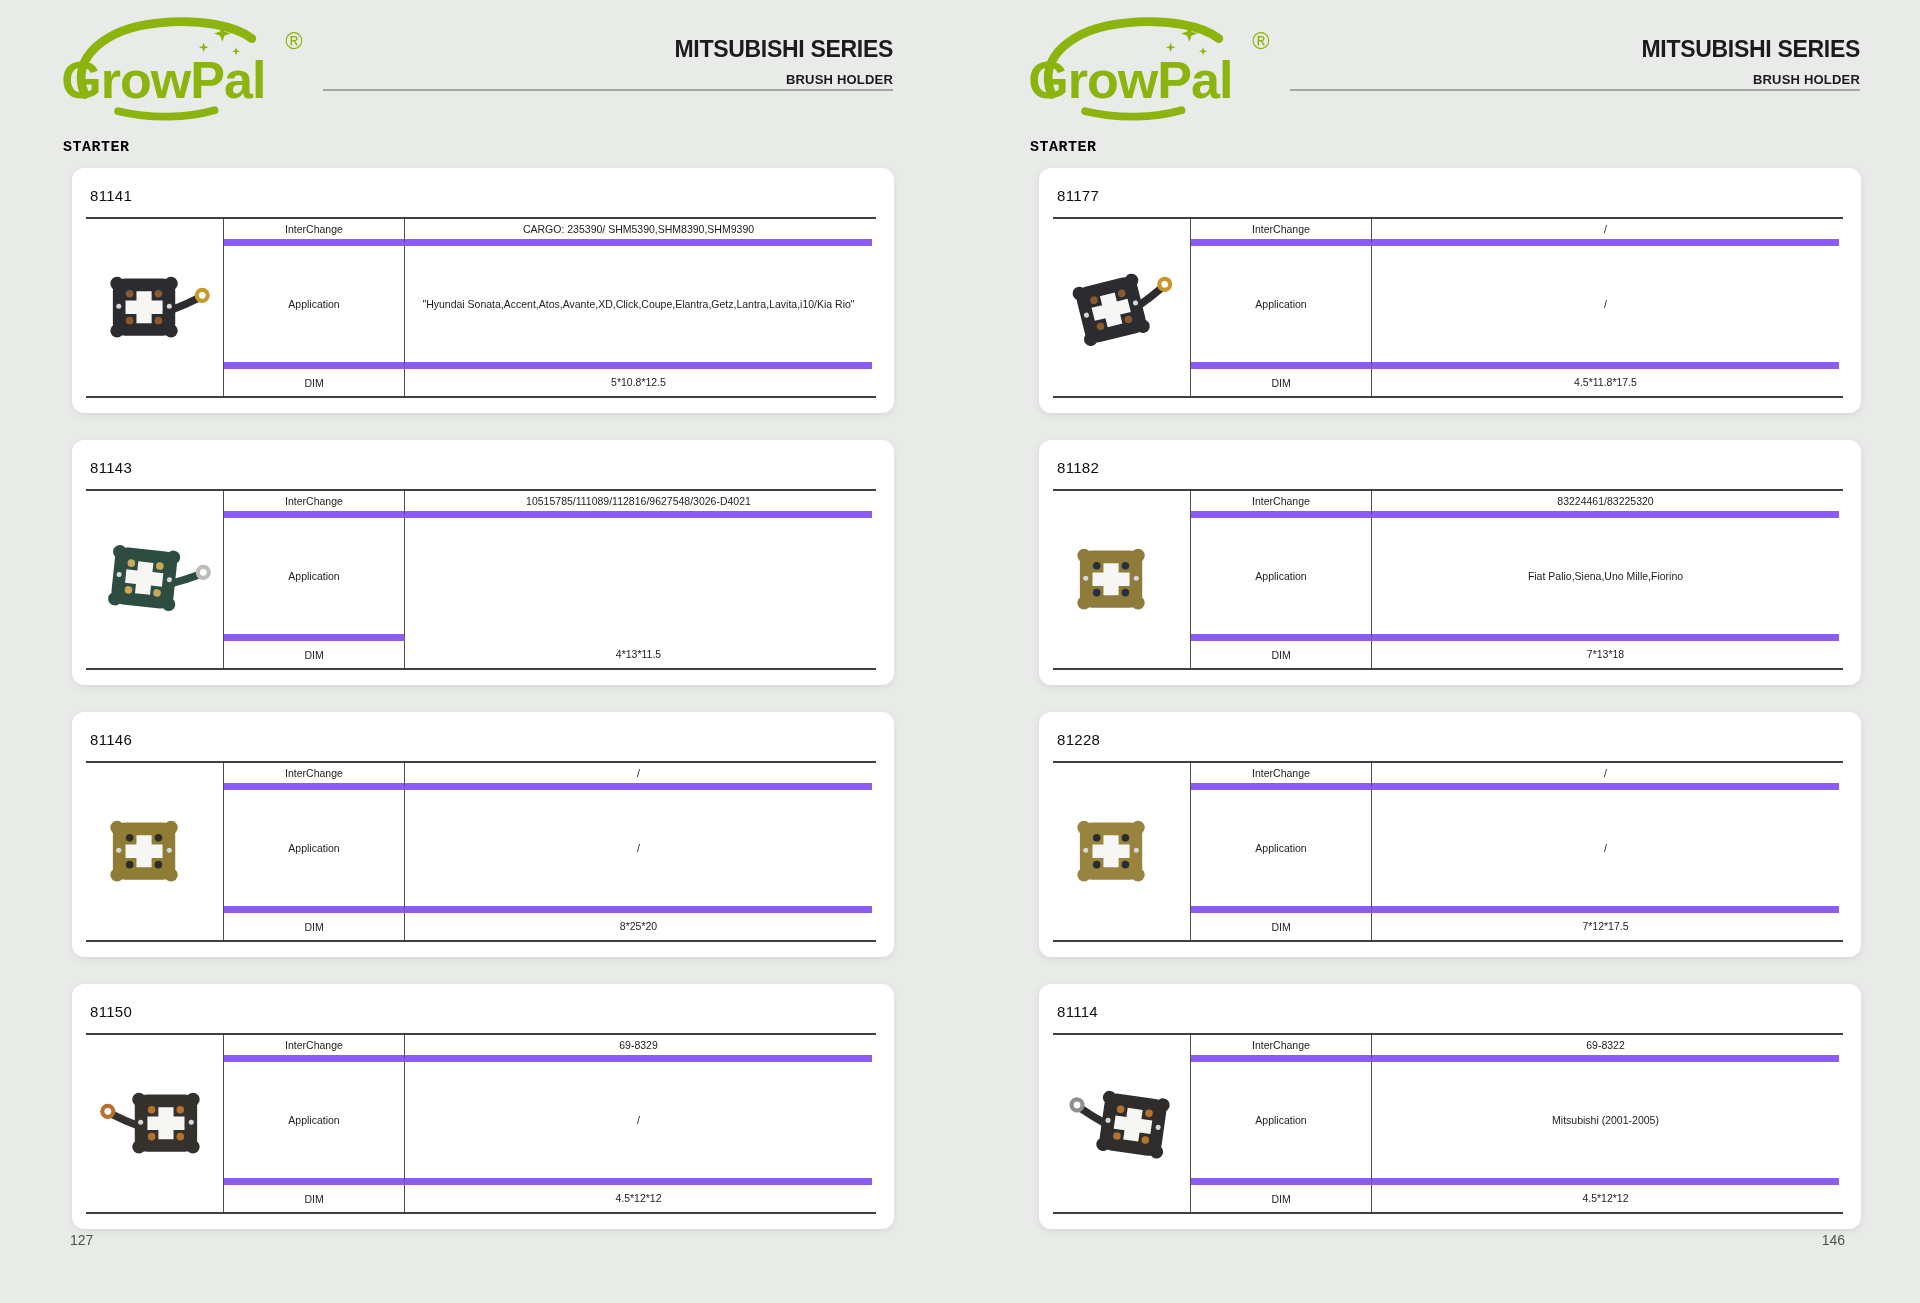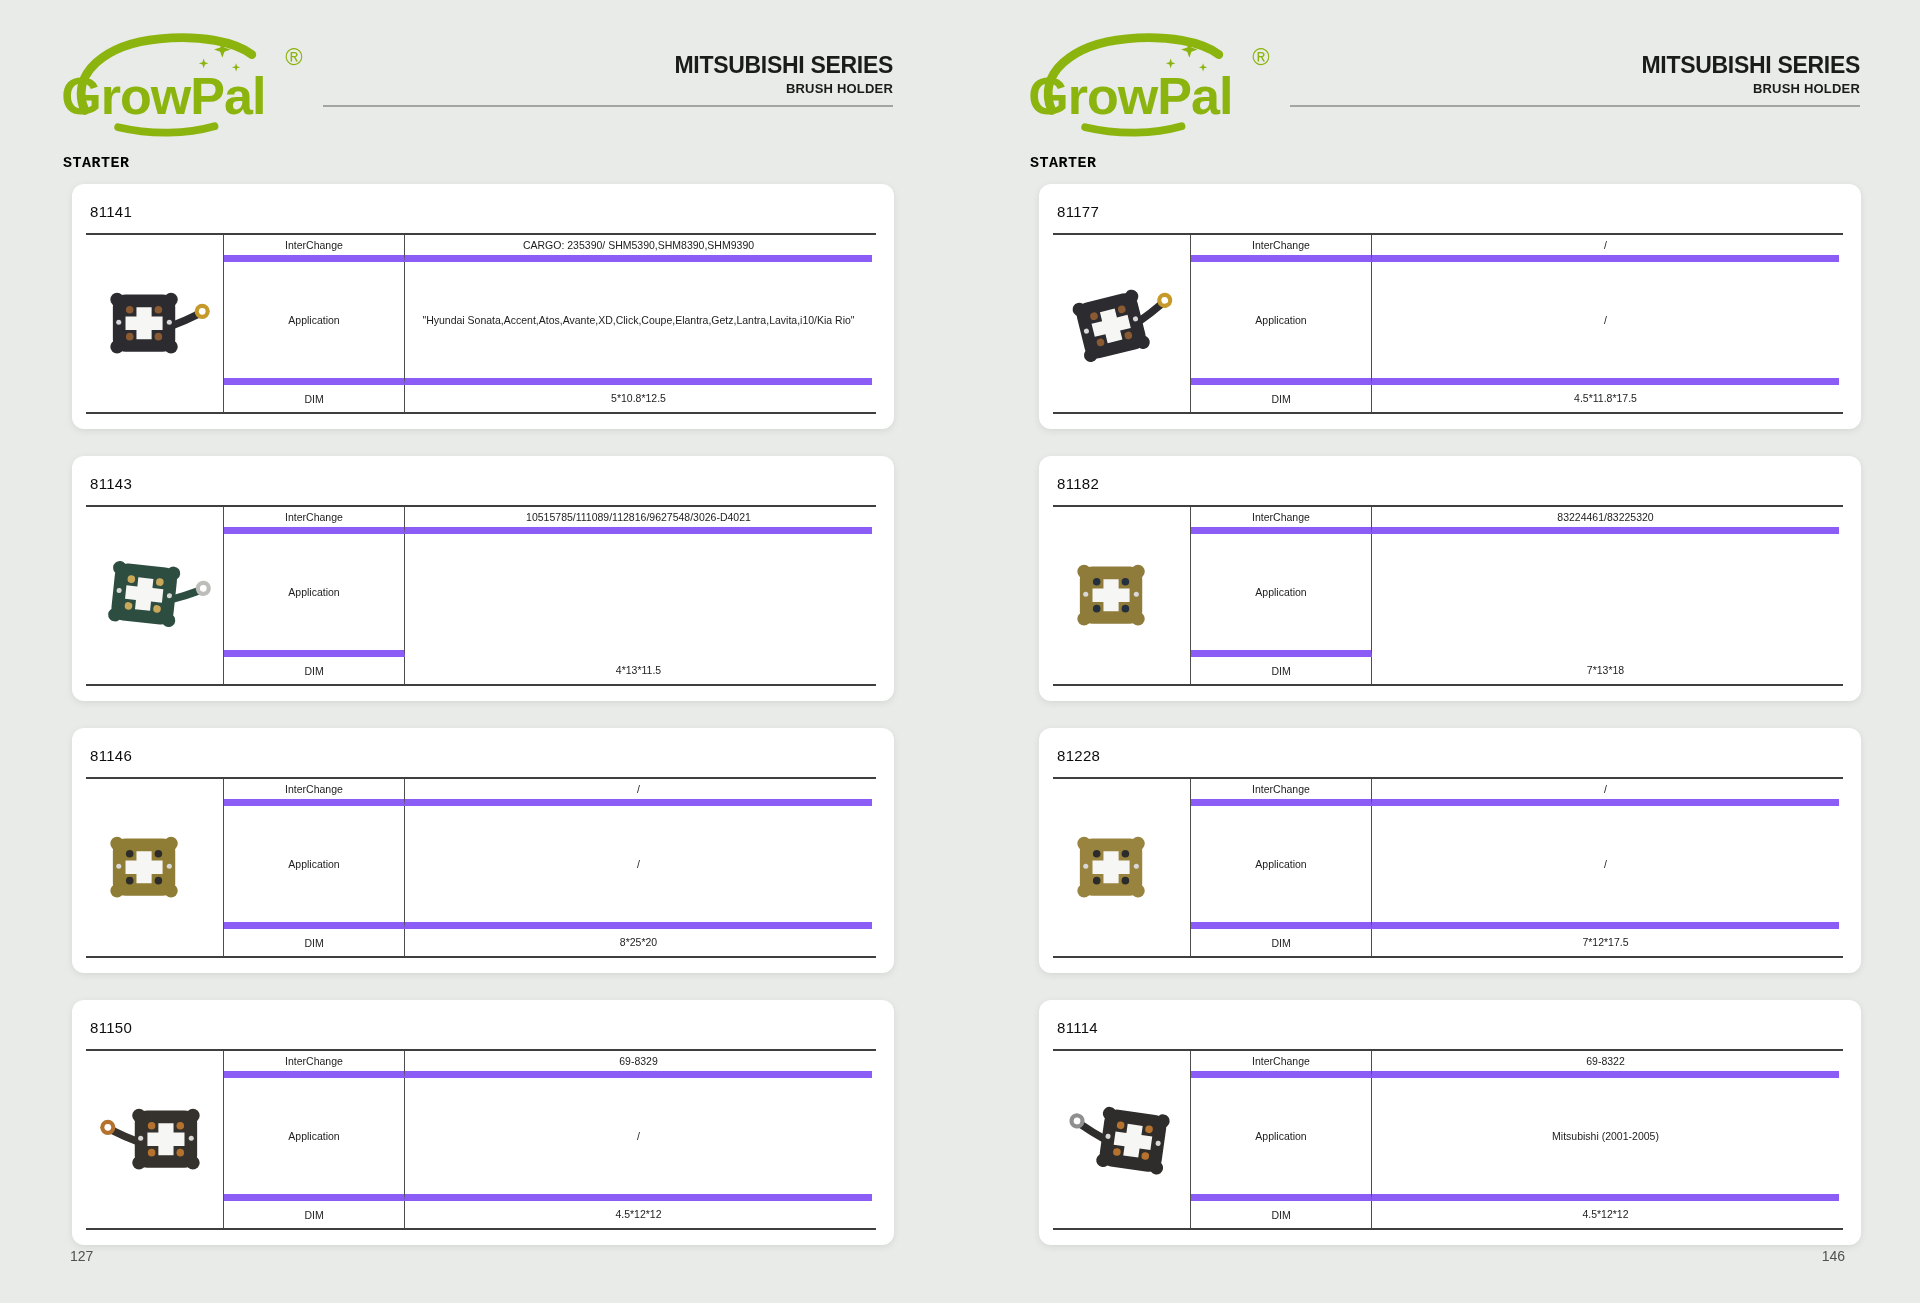--- a/index.html
+++ b/index.html
@@ -1,28 +1,28 @@
 <!DOCTYPE html>
 <html><head>
 <meta charset="utf-8">
 <style>
   *{margin:0;padding:0;box-sizing:border-box}
   html,body{width:1920px;height:1303px}
   body{font-family:"Liberation Sans",sans-serif;background:#e9ebe8}
   #canvas{position:relative;width:1920px;height:1303px;background:#e9ebe8;overflow:hidden}
 
-  .page{position:absolute;top:16px;width:840px;height:1123px}
+  .page{position:absolute;top:0;width:840px;height:1123px}
   .page-l{left:55px}
   .page-r{left:1022px}
 
   .logo{position:absolute;top:12px;left:0;width:258px;height:112px}
 
   .title-block{position:absolute;top:36px;right:2px;text-align:right;color:#1b1b1b}
   .series-title{font-size:23px;font-weight:700;line-height:26px;letter-spacing:-.3px}
-  .series-sub{font-size:13px;font-weight:700;line-height:16px;margin-top:3px;letter-spacing:.2px}
+  .series-sub{font-size:13px;font-weight:700;line-height:16px;margin-top:10px;letter-spacing:.2px}
   .header-rule{position:absolute;top:89px;right:2px;width:570px;height:2px;background:#a2a6a2}
 
   .section-label{position:absolute;top:139px;left:8px;font-family:Liberation Mono, monospace;
     font-weight:700;font-size:15px;letter-spacing:.5px;color:#000000}
 
   .card{position:absolute;left:17px;width:822px;height:245px;background:#fff;
     border-radius:12px;box-shadow:0 2px 6px rgba(80,90,80,.13)}
   .card.c1{top:168px}.card.c2{top:440px}.card.c3{top:712px}.card.c4{top:984px}
 
   .pn{position:absolute;top:19px;left:18px;font-size:15px;font-weight:400;color:#0d0d0d;letter-spacing:.3px}
@@ -203,20 +203,21 @@
       <h3 class="pn">81182</h3>
       <div class="spec">
         <div class="c-img">
           <svg class="photo ph-6">
               <use href="#bh-photo"></use>
             </svg>
         </div>
         <div class="c-lab row1">InterChange</div>
         <div class="c-val row1">83224461/83225320</div>
         <div class="c-lab row2">Application</div>
+        <div class="c-val row2">Fiat Palio,Siena,Uno Mille,Fiorino</div>
         <div class="c-lab row3">DIM</div>
         <div class="c-val row3">7*13*18</div>
       </div>
     </section>
 
     <section class="card c3">
       <h3 class="pn">81228</h3>
       <div class="spec">
         <div class="c-img">
           <svg class="photo ph-7">

